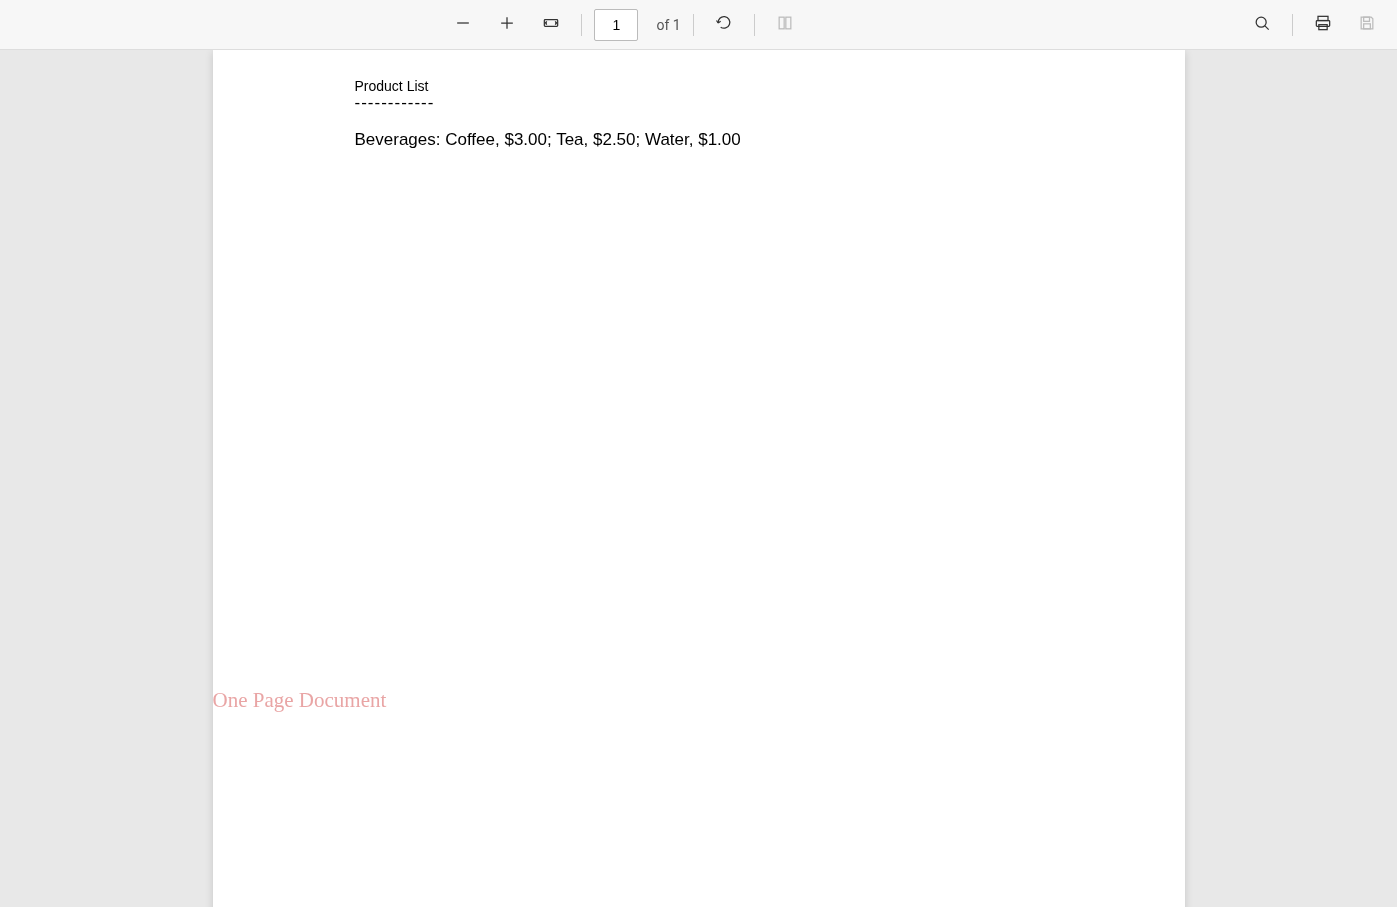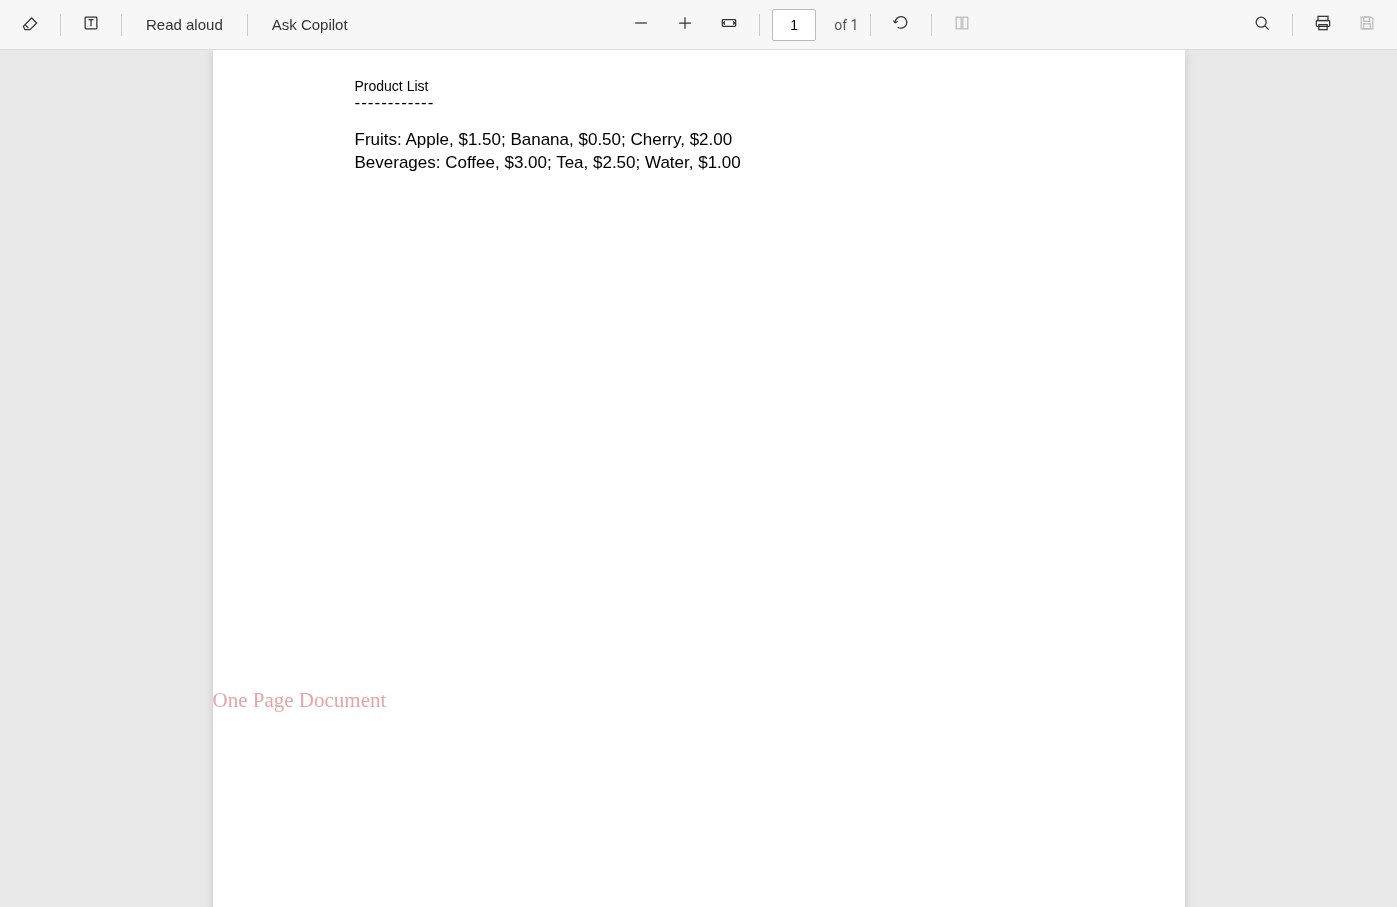--- a/index.html
+++ b/index.html
@@ -126,42 +126,20 @@
       text-align: left;
       font-size: 21px;
       color: #e9a5a5;
       font-family: Georgia, "Times New Roman", serif;
     }
   </style>
 </head>
 <body>
 
 <div class="toolbar">
-  <div class="toolbar-left">
-    <button class="icon-btn">
-      <span>
-        <svg viewBox="0 0 24 24">
-            <path d="M4 16 L14 6 L20 12 L12 20 L6 20 Z M10 18 L6 14"></path>
-          </svg>
-      </span>
-    </button>
-    <div class="divider"></div>
-    <button class="icon-btn">
-      <span>
-        <svg viewBox="0 0 24 24">
-            <rect x="5" y="5" width="14" height="14" rx="1"></rect>
-            <path d="M9 8 L15 8 M12 8 L12 16"></path>
-          </svg>
-      </span>
-    </button>
-    <div class="divider"></div>
-    <button class="text-btn">Read aloud</button>
-    <div class="divider"></div>
-    <button class="text-btn">Ask Copilot</button>
-  </div>
 
   <div class="toolbar-center">
     <button class="icon-btn">
       <span>
         <svg viewBox="0 0 24 24">
             <path d="M5 12 L19 12"></path>
           </svg>
       </span>
     </button>
     <button class="icon-btn">
@@ -231,18 +209,17 @@
       </span>
     </button>
   </div>
 </div>
 
 <div class="viewer">
   <div class="page">
     <div class="doc-title">Product List</div>
     <div class="doc-divider">------------</div>
     <div class="doc-body">
-      <div class="doc-line">Fruits: Apple, $1.50; Banana, $0.50; Cherry, $2.00</div>
       <div class="doc-line">Beverages: Coffee, $3.00; Tea, $2.50; Water, $1.00</div>
     </div>
     <div class="watermark">One Page Document</div>
   </div>
 </div>
 
 </body></html>

